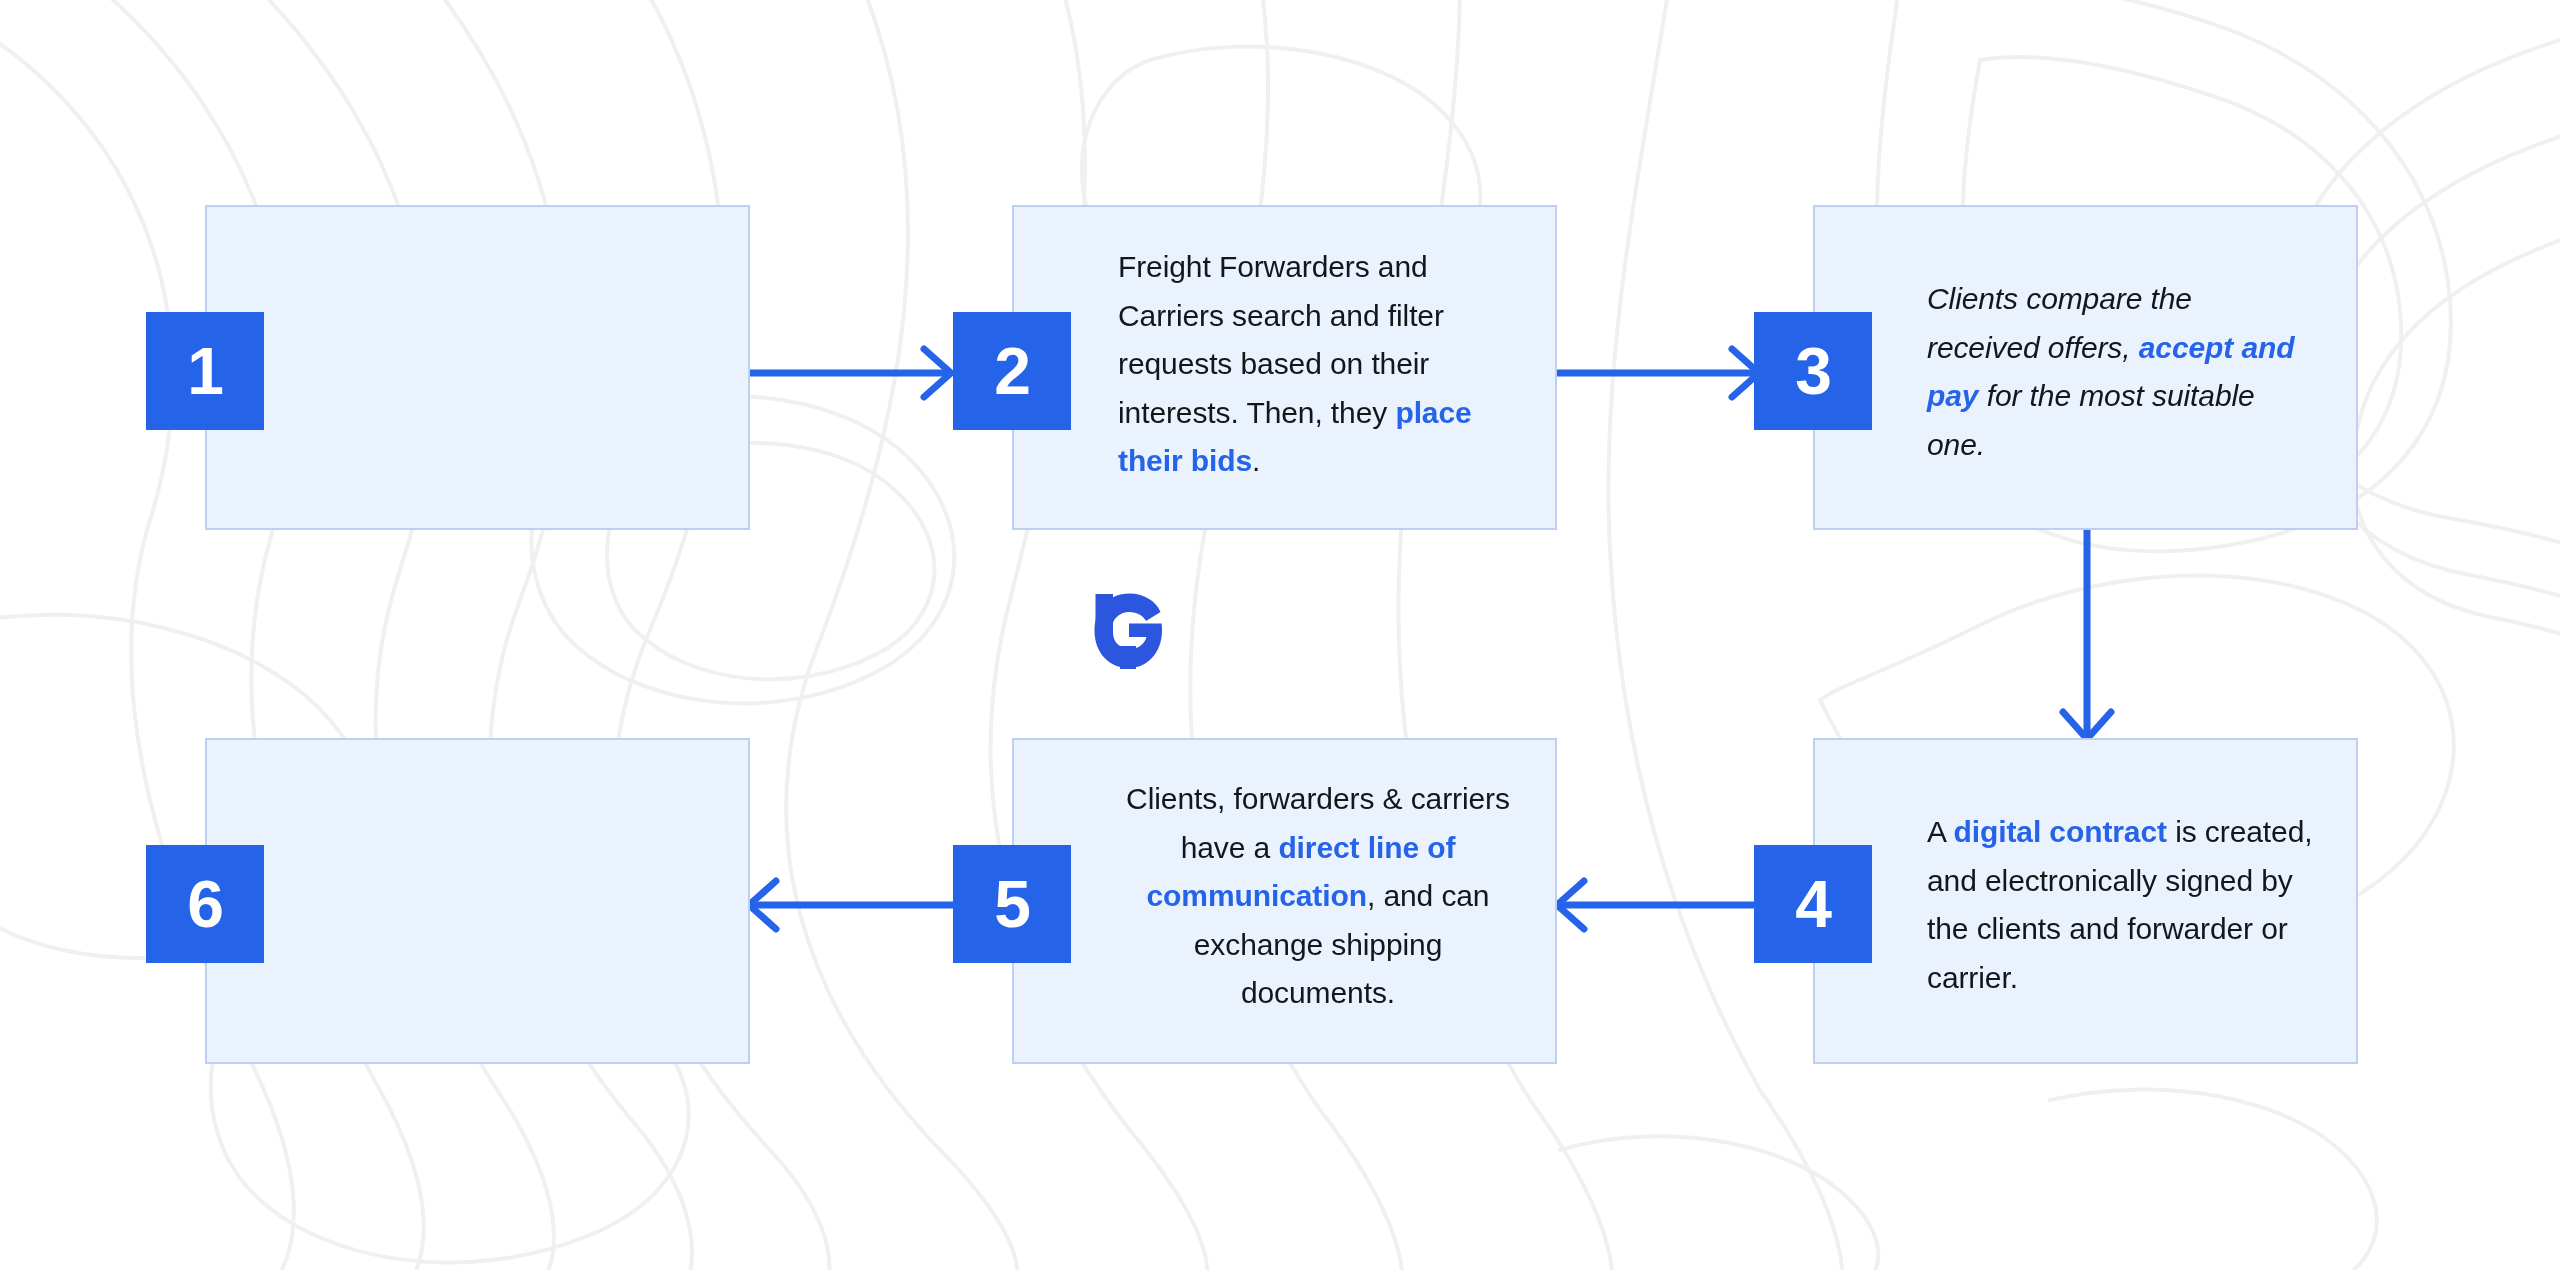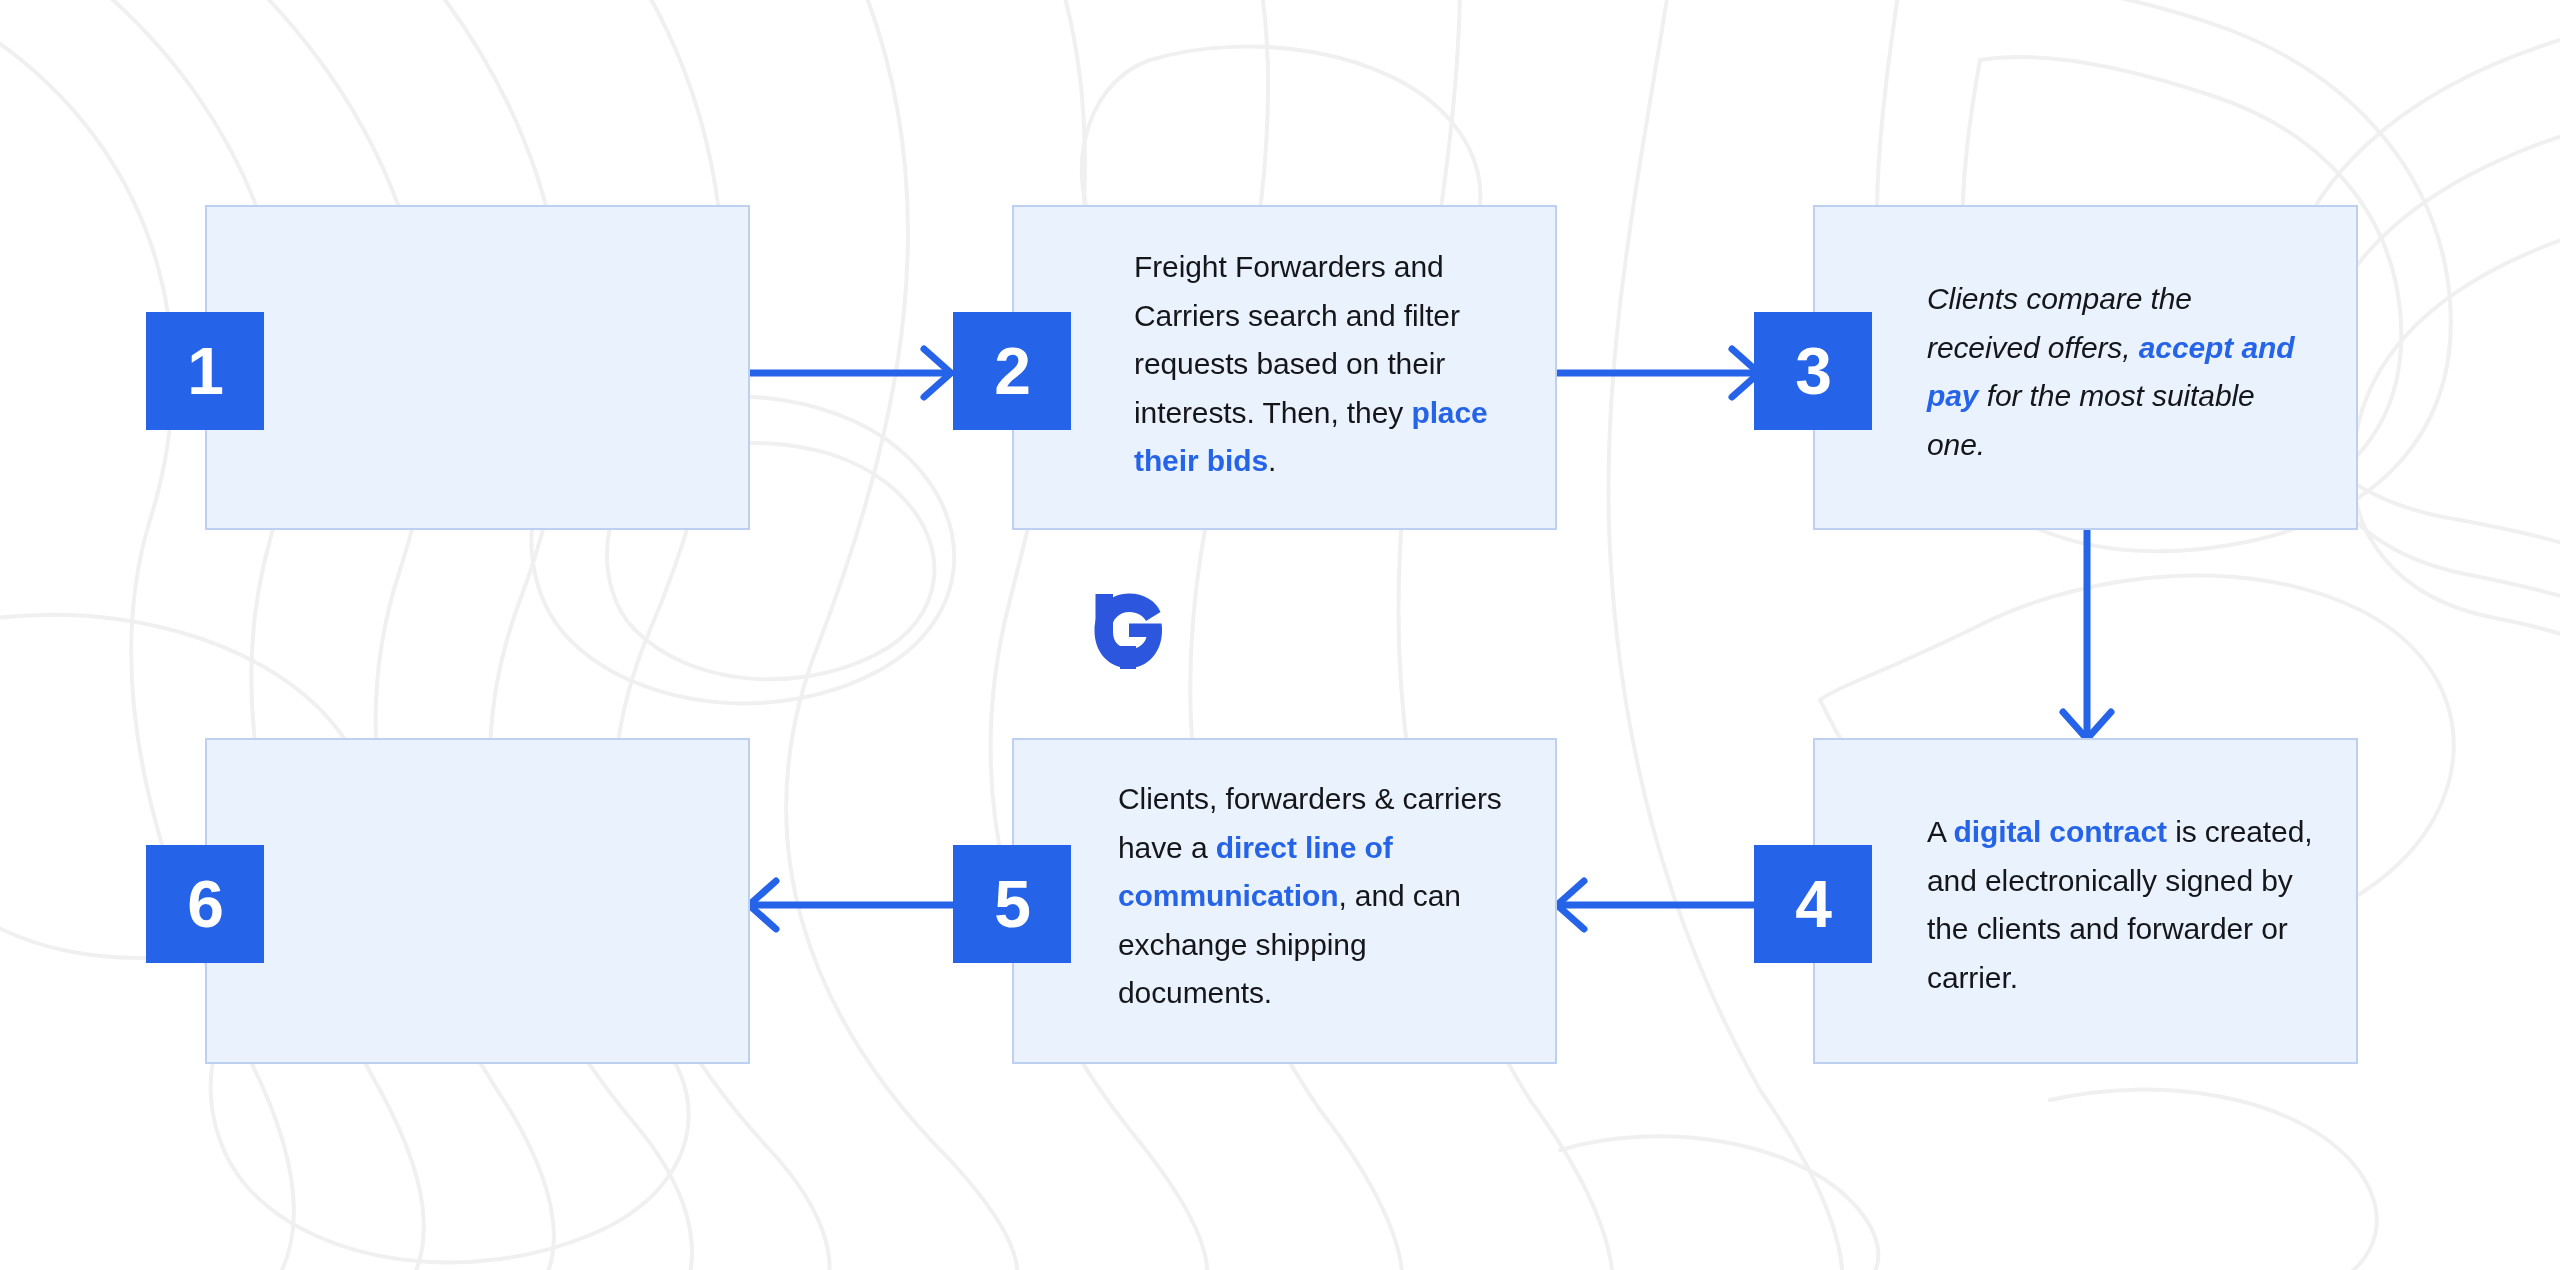--- a/index.html
+++ b/index.html
@@ -138,21 +138,21 @@
     <line x1="12" y1="35" x2="220" y2="35" stroke="#2563e8" stroke-width="7"></line>
     <polyline points="36,11 9,35 36,59" fill="none" stroke="#2563e8" stroke-width="7" stroke-linecap="round" stroke-linejoin="round"></polyline>
   </svg>
 
   <div class="card" style="left:205px; top:205px; width:545px; height:325px;"></div>
   <div class="badge" style="left:146px; top:312px; width:118px; height:118px;">
     <span>1</span>
   </div>
 
   <div class="card" style="left:1012px; top:205px; width:545px; height:325px;"></div>
-  <div class="card-text" style="left:1118px; top:243px; width:400px;margin-left:16px;">
+  <div class="card-text" style="left:1118px; top:243px; width:400px;">
     <span>Freight Forwarders and Carriers search and filter requests based on their interests. Then, they </span><span class="hl">place their bids</span><span>.</span>
   </div>
   <div class="badge" style="left:953px; top:312px; width:118px; height:118px;">
     <span>2</span>
   </div>
 
   <div class="card" style="left:1813px; top:205px; width:545px; height:325px;"></div>
   <div class="card-text" style="left:1927px; top:275px; width:380px;font-style:italic;">
     <span>Clients compare the received offers, </span><span class="hl">accept and pay</span><span> for the most suitable one.</span>
   </div>
@@ -172,21 +172,21 @@
 
   <div class="card" style="left:1813px; top:738px; width:545px; height:326px;"></div>
   <div class="card-text" style="left:1927px; top:808px; width:400px;">
     <span>A </span><span class="hl">digital contract</span><span> is created, and electronically signed by the clients and forwarder or carrier.</span>
   </div>
   <div class="badge" style="left:1754px; top:845px; width:118px; height:118px;">
     <span>4</span>
   </div>
 
   <div class="card" style="left:1012px; top:738px; width:545px; height:326px;"></div>
-  <div class="card-text" style="left:1118px; top:775px; width:400px;">
+  <div class="card-text" style="left:1118px; top:775px; width:400px;text-align:center;">
     <span>Clients, forwarders &amp; carriers have a </span><span class="hl">direct line of communication</span><span>, and can exchange shipping documents.</span>
   </div>
   <div class="badge" style="left:953px; top:845px; width:118px; height:118px;">
     <span>5</span>
   </div>
 
   <div class="card" style="left:205px; top:738px; width:545px; height:326px;"></div>
   <div class="badge" style="left:146px; top:845px; width:118px; height:118px;">
     <span>6</span>
   </div>

